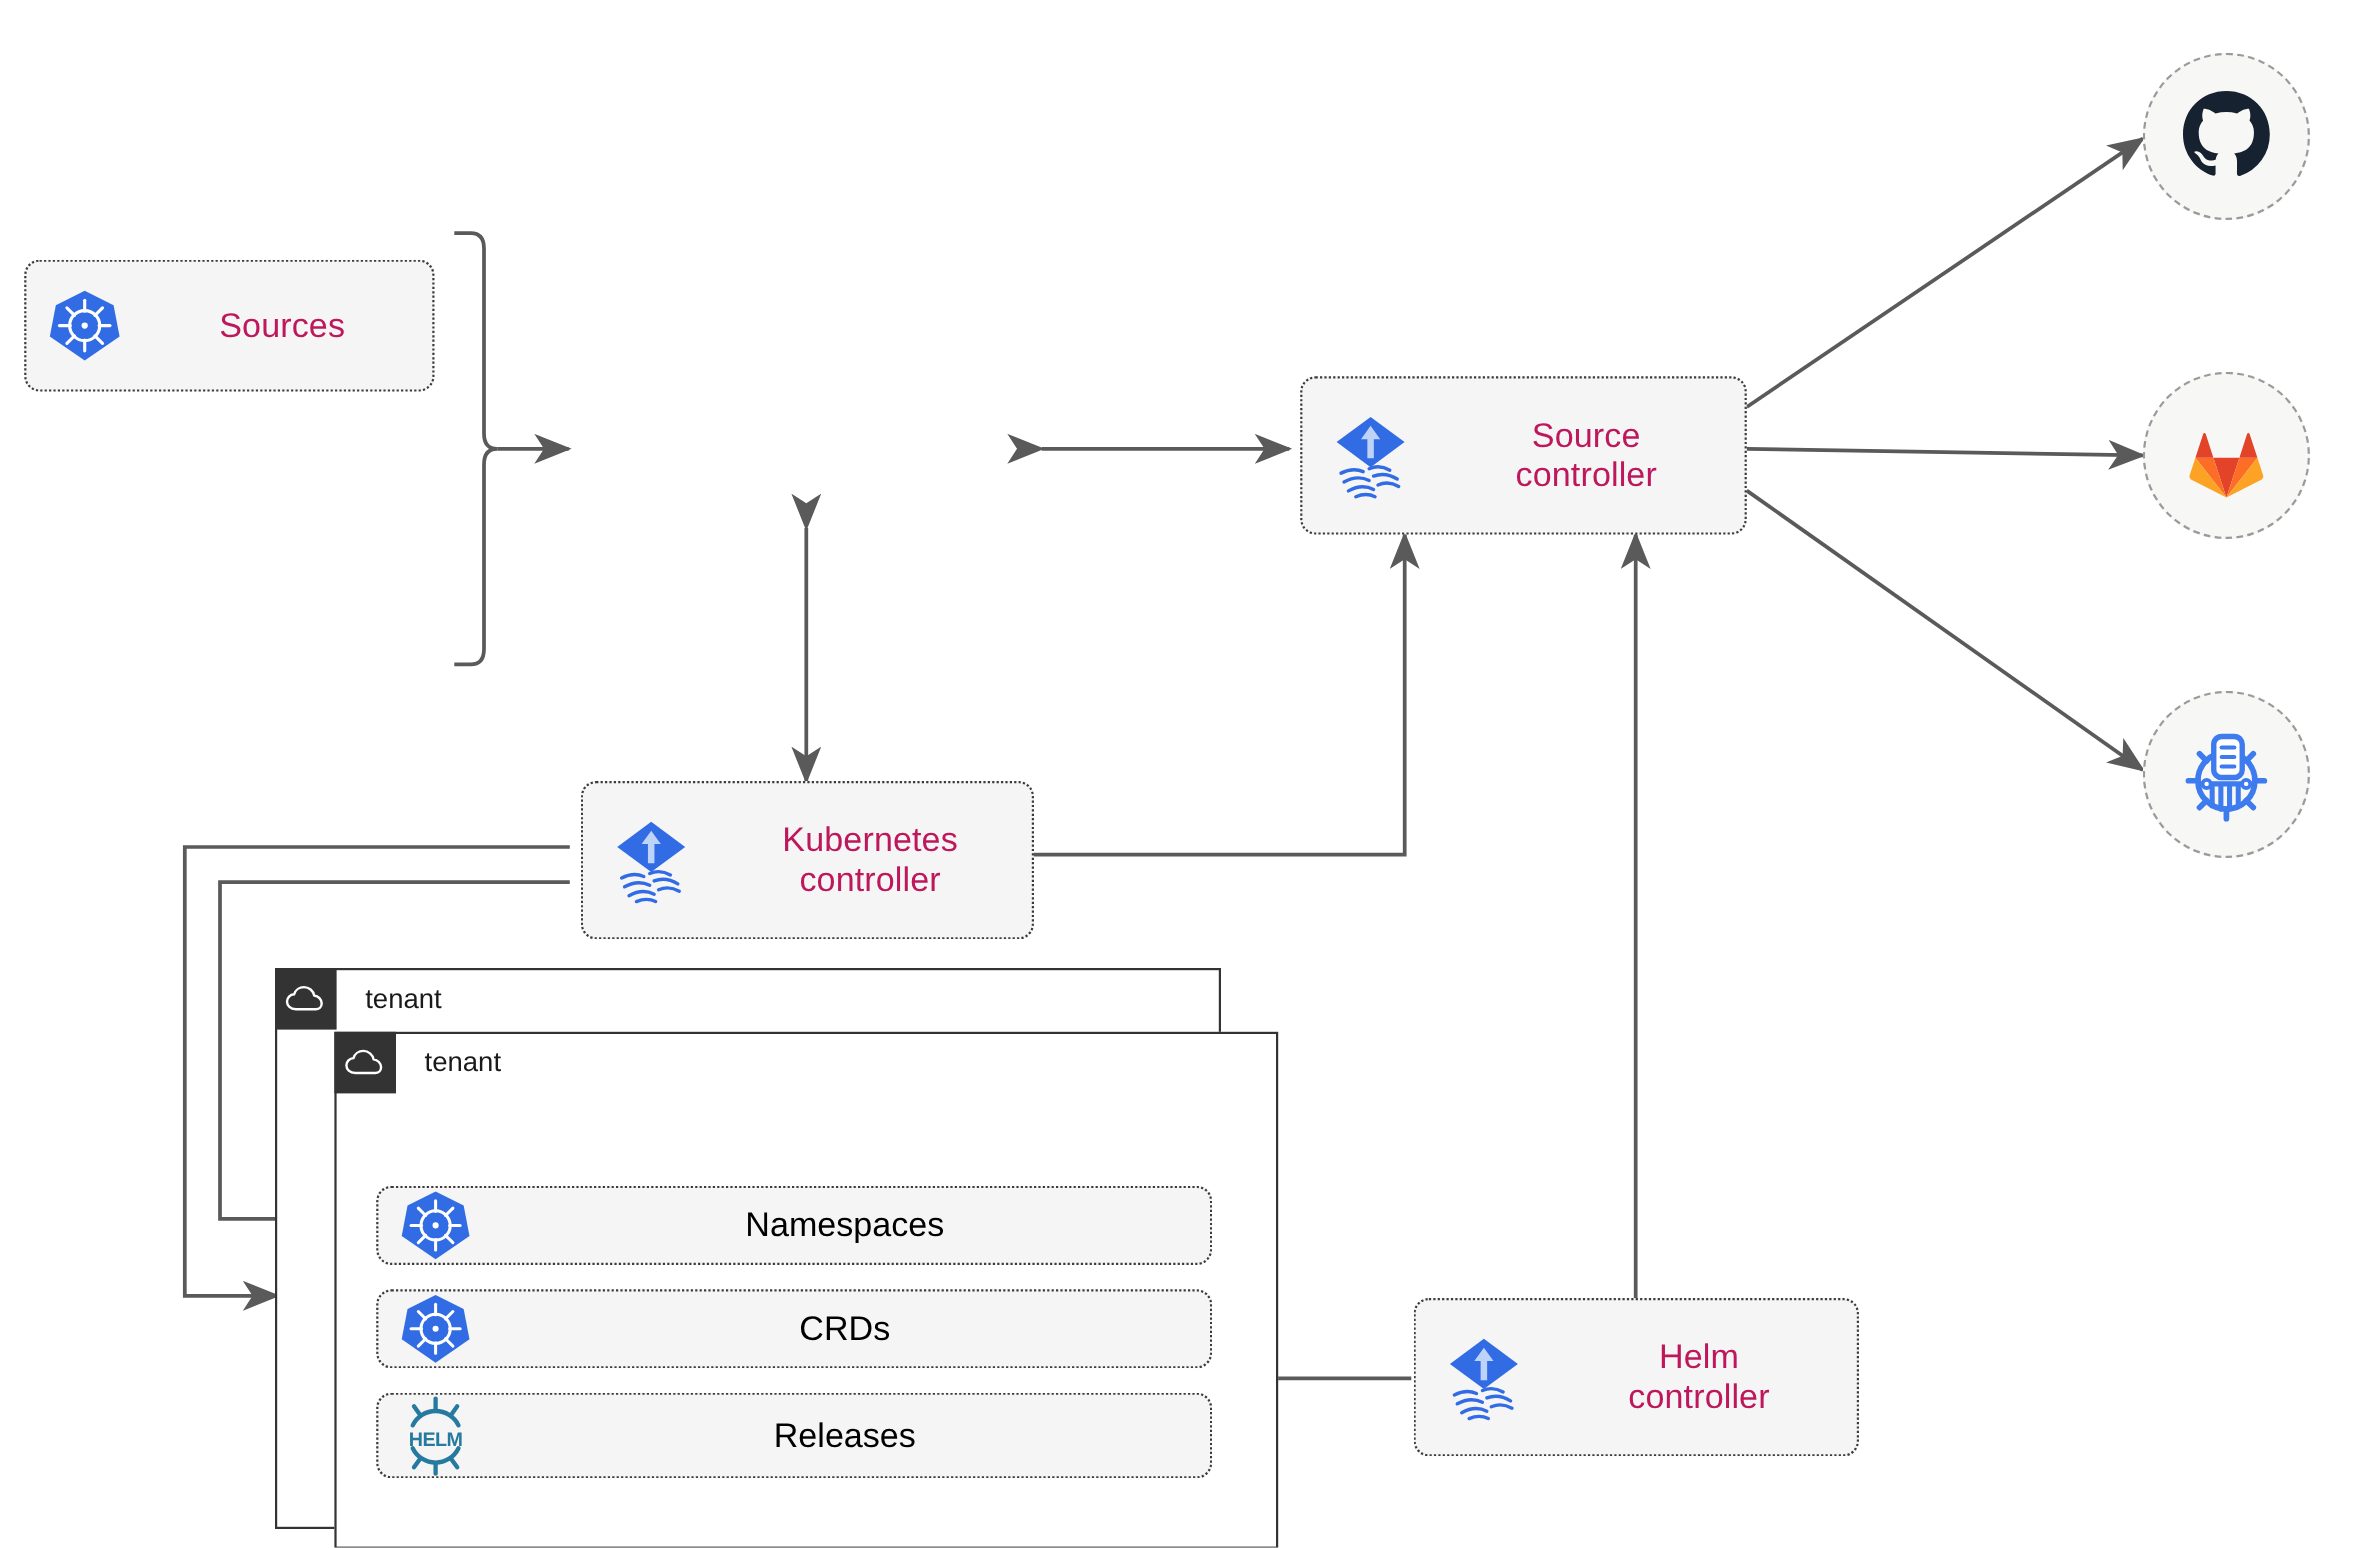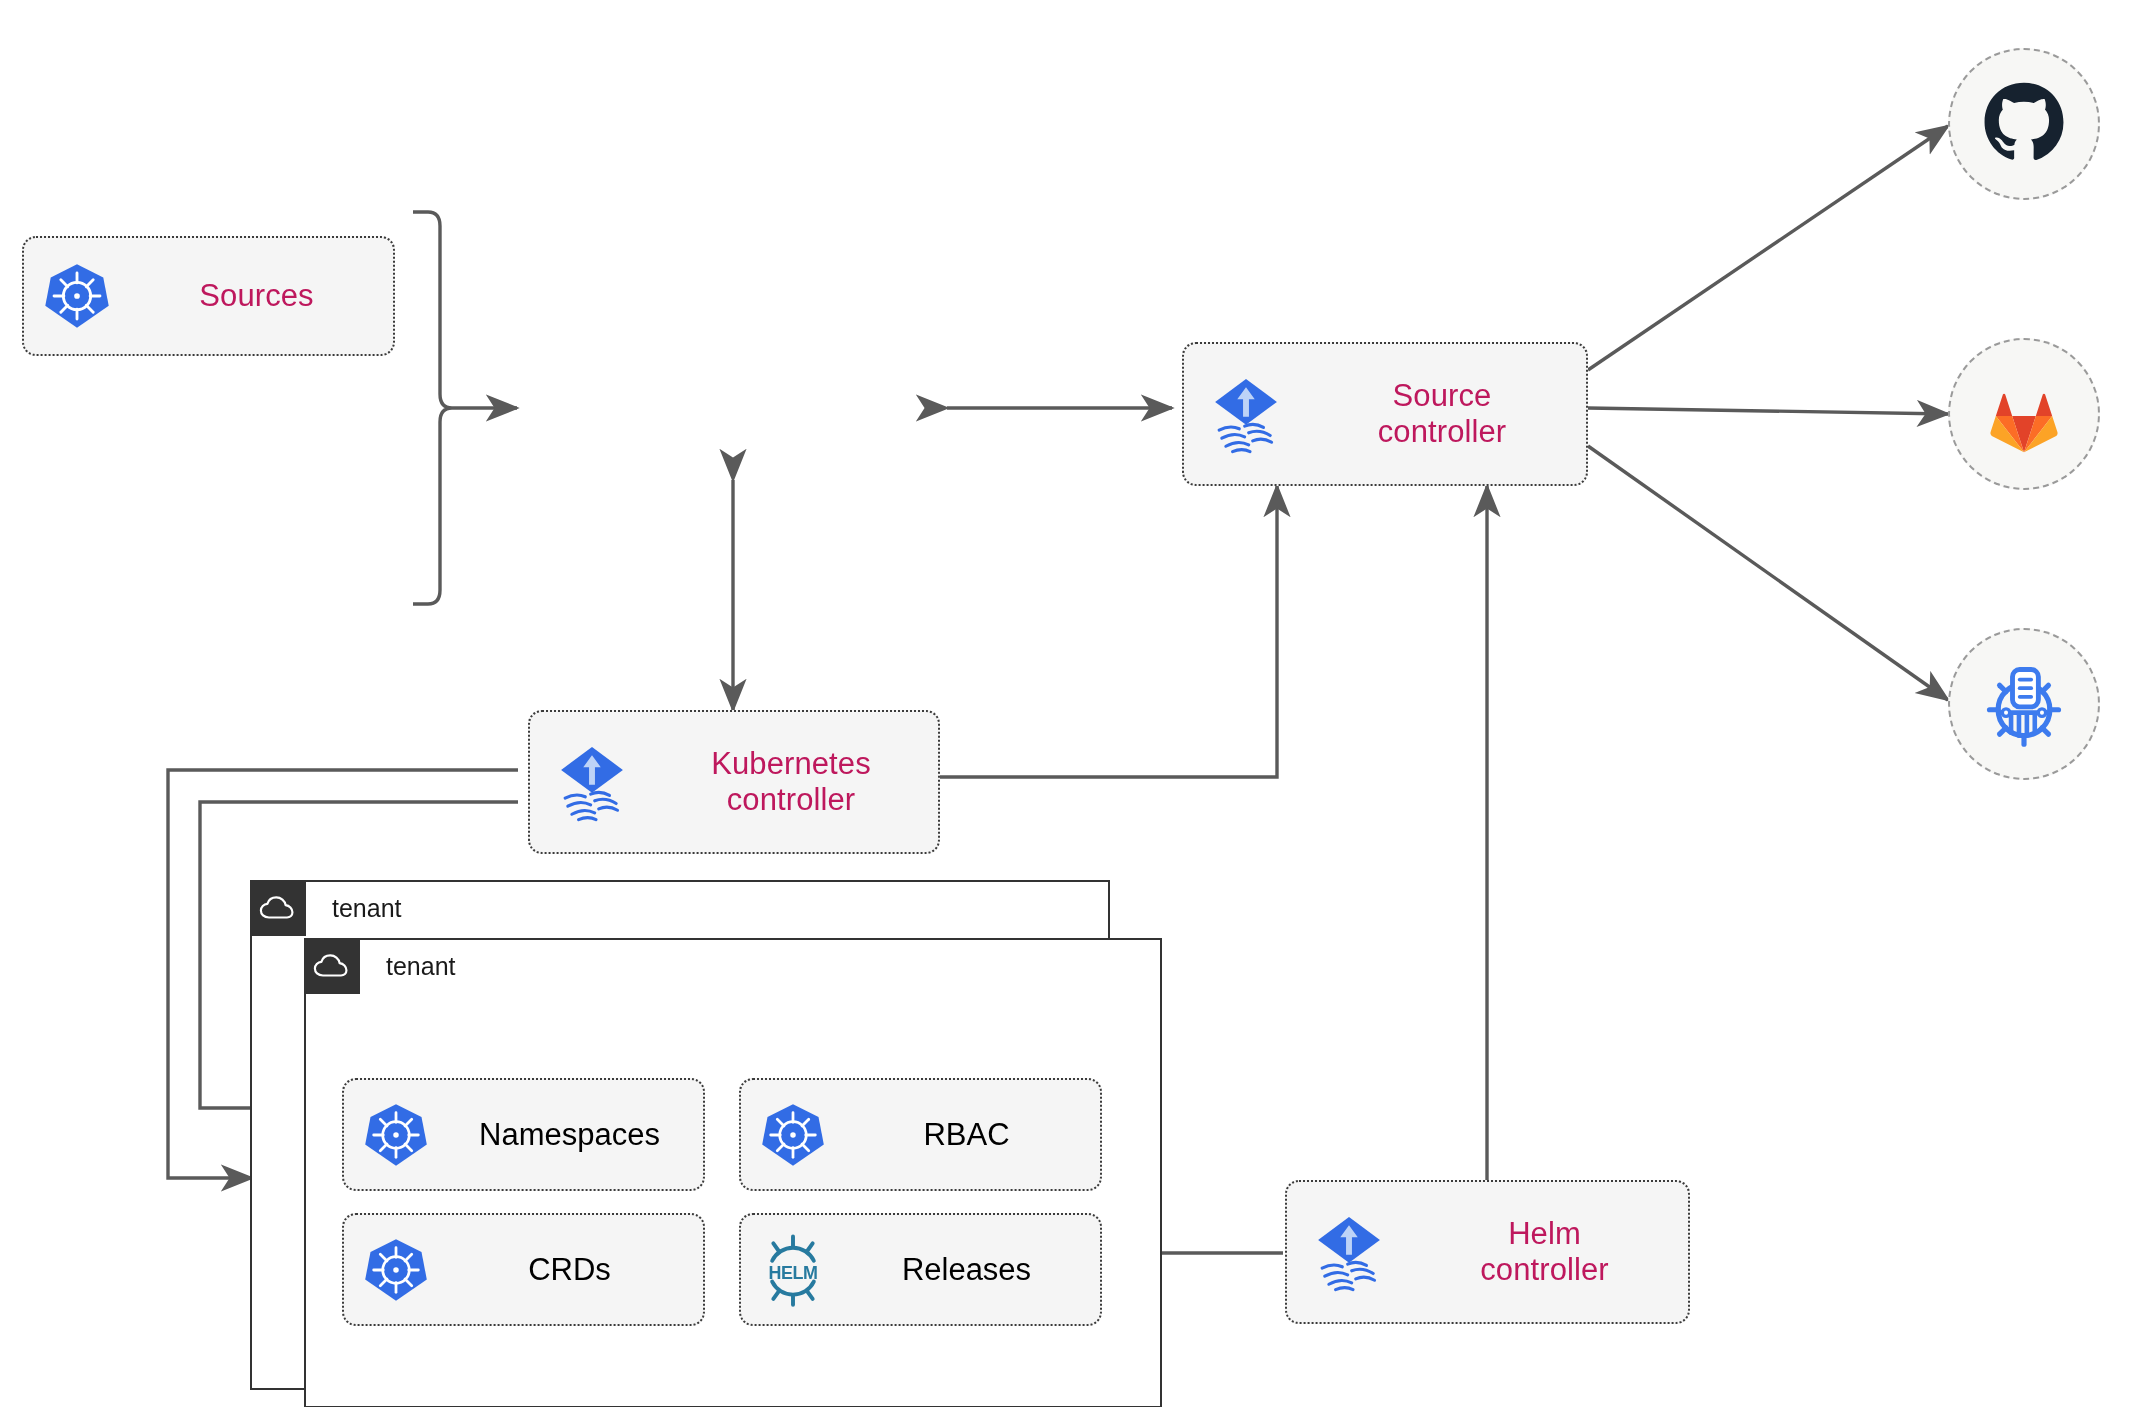--- a/index.html
+++ b/index.html
@@ -47,21 +47,21 @@
   .tenant .hdr .cloudbox{
     width:56px;height:56px;background:#333;
     display:flex;align-items:center;justify-content:center;flex:0 0 auto;
   }
   .tenant .hdr .tname{
     padding-left:26px;color:#1a1a1a;font-size:25px;white-space:nowrap;
   }
 
   .grid{
     position:absolute;display:grid;
-    grid-template-columns:1fr 1fr;grid-template-rows:1fr 1fr;
+    grid-template-columns:1fr;grid-template-rows:1fr 1fr;
     gap:22px 34px;
   }
   .cell{
     position:relative;background:#f5f5f5;border:2px dotted #3b3b3b;
     border-radius:14px;box-sizing:border-box;
     display:flex;align-items:center;
   }
   .cell .ico{flex:0 0 auto;display:flex;align-items:center;justify-content:center;}
   .cell .lbl{flex:1 1 auto;text-align:center;font-size:31px;color:#000;padding-right:12px;}
 </style>
@@ -294,40 +294,20 @@
               <line x1="17.2" y1="17.2" x2="23.5" y2="23.5"></line>
                 <line x1="40.5" y1="40.5" x2="46.8" y2="46.8"></line>
               <line x1="46.8" y1="17.2" x2="40.5" y2="23.5"></line>
                 <line x1="23.5" y1="40.5" x2="17.2" y2="46.8"></line>
             </g>
           </svg>
         </span>
         <span class="lbl">Namespaces</span>
       </div>
 
-      <div class="cell">
-        <span class="ico" style="width:104px;">
-          <svg width="68" height="68" viewBox="0 0 64 64">
-            <polygon points="32,3 56,15 61,41 32,61 3,41 8,15" fill="#326CE5"></polygon>
-            <g fill="none" stroke="#ffffff" stroke-width="2.6" stroke-linecap="round">
-              <circle cx="32" cy="32" r="12.5"></circle>
-              <circle cx="32" cy="32" r="2.6" fill="#ffffff" stroke="none"></circle>
-              <line x1="32" y1="11" x2="32" y2="20"></line>
-                <line x1="32" y1="44" x2="32" y2="53"></line>
-              <line x1="11" y1="32" x2="20" y2="32"></line>
-                <line x1="44" y1="32" x2="53" y2="32"></line>
-              <line x1="17.2" y1="17.2" x2="23.5" y2="23.5"></line>
-                <line x1="40.5" y1="40.5" x2="46.8" y2="46.8"></line>
-              <line x1="46.8" y1="17.2" x2="40.5" y2="23.5"></line>
-                <line x1="23.5" y1="40.5" x2="17.2" y2="46.8"></line>
-            </g>
-          </svg>
-        </span>
-        <span class="lbl">RBAC</span>
-      </div>
 
       <div class="cell">
         <span class="ico" style="width:104px;">
           <svg width="68" height="68" viewBox="0 0 64 64">
             <polygon points="32,3 56,15 61,41 32,61 3,41 8,15" fill="#326CE5"></polygon>
             <g fill="none" stroke="#ffffff" stroke-width="2.6" stroke-linecap="round">
               <circle cx="32" cy="32" r="12.5"></circle>
               <circle cx="32" cy="32" r="2.6" fill="#ffffff" stroke="none"></circle>
               <line x1="32" y1="11" x2="32" y2="20"></line>
                 <line x1="32" y1="44" x2="32" y2="53"></line>

